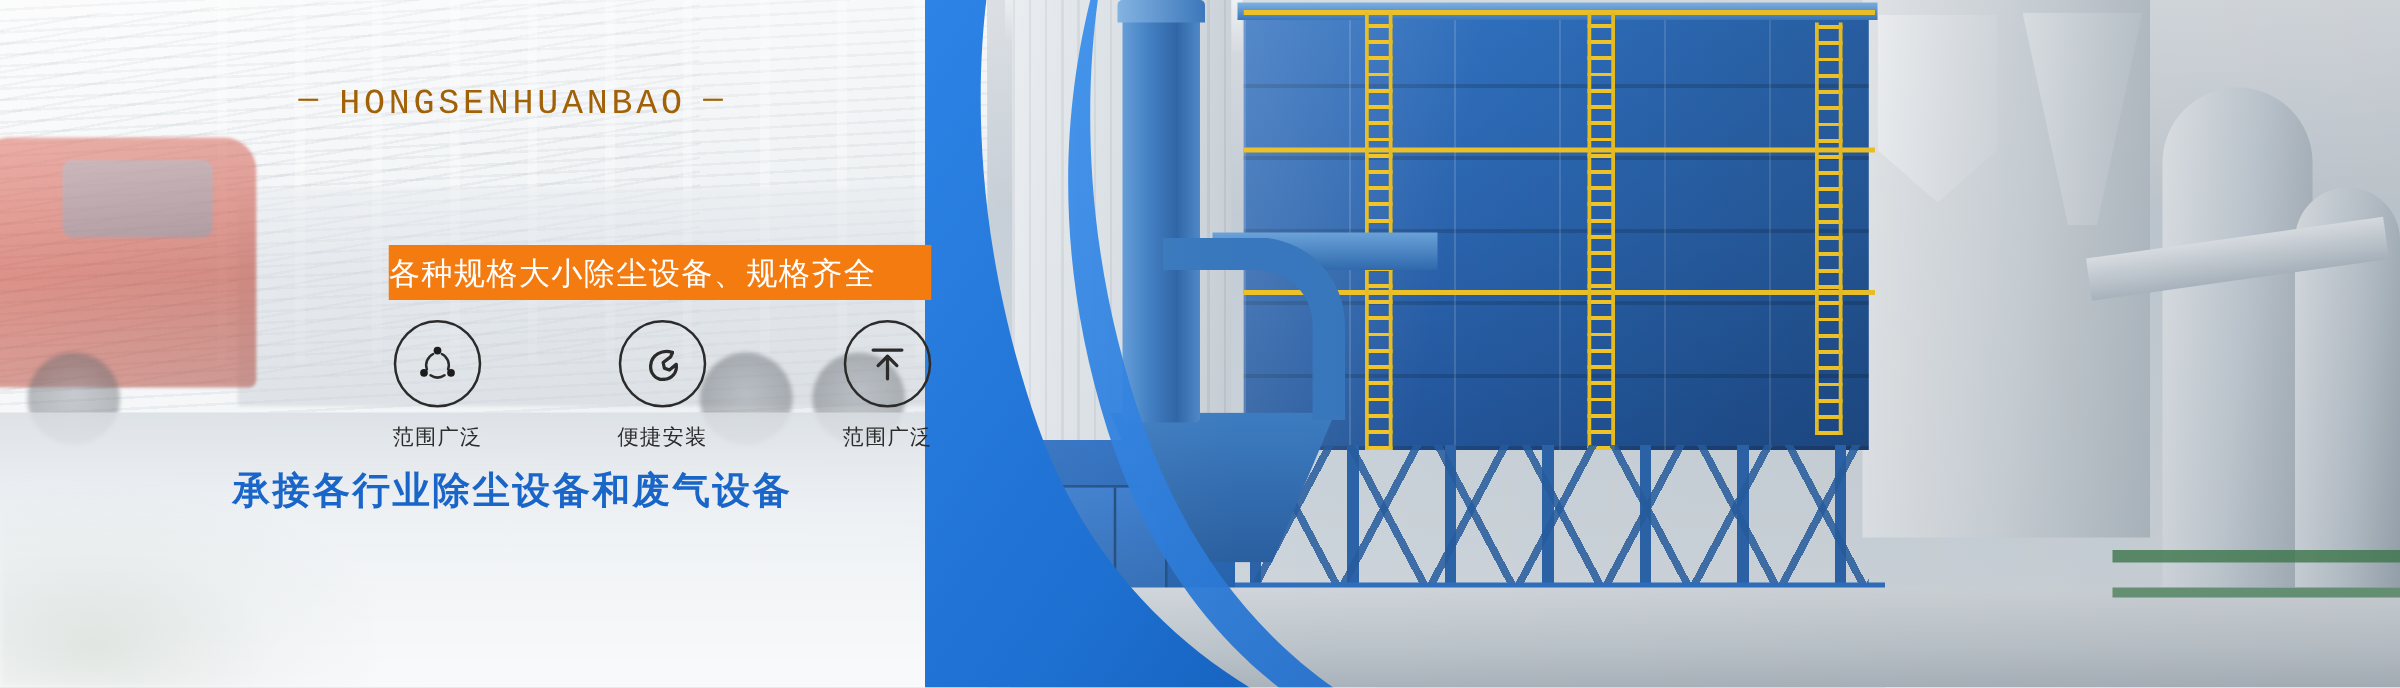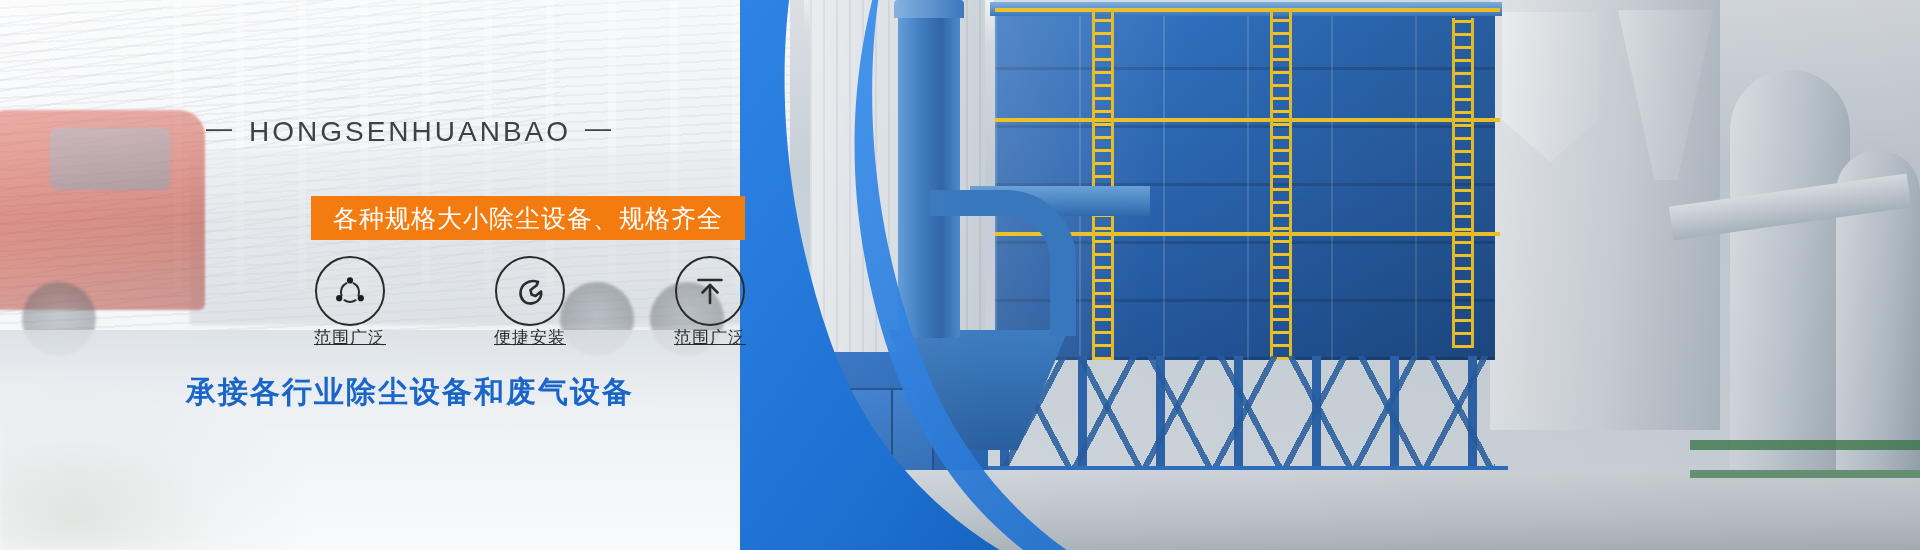--- a/index.html
+++ b/index.html
@@ -258,51 +258,51 @@
   }
   .swoosh svg{display:block;}
 
   
   .content{
     position:absolute;left:0;top:0;width:820px;height:550px;
     text-align:center;
   }
   .eyebrow{
     position:absolute;left:0;top:68px;width:820px;
-    font-family:Liberation Sans, sans-serif;
-    font-size:28px;letter-spacing:3px;color:#404040;white-space:nowrap;margin-top:48px;
+    font-family:Liberation Mono, monospace;
+    font-size:28px;letter-spacing:3px;color:#a16207;white-space:nowrap;
   }
   .eyebrow .dash{display:inline-block;padding:0 14px;font-size:26px;position:relative;top:-4px;}
   .headline{
     position:absolute;left:0;top:108px;width:820px;
     font-size:58px;font-weight:bold;letter-spacing:2px;
     color:#2e1f1c;white-space:nowrap;
     text-shadow:0 1px 0 rgba(255,255,255,.4);
   }
   .subbar{
     position:absolute;left:311px;top:196px;width:434px;height:44px;
     background:#f47b10;
-    display:flex;align-items:center;justify-content:center;
+    display:flex;align-items:center;justify-content:flex-start;
   }
   .subbar span{
     color:#ffffff;font-size:25px;letter-spacing:1px;white-space:nowrap;
   }
   .features{
     position:absolute;left:300px;top:256px;width:460px;
     display:flex;justify-content:space-between;
   }
   .feature{width:100px;text-align:center;}
   .fcircle{
     width:66px;height:66px;border-radius:50%;
     border:2px solid #2b2b2b;margin:0 auto;
     display:flex;align-items:center;justify-content:center;
     background:rgba(255,255,255,.04);
   }
   .flabel{
-    font-size:17px;color:#2c2c2c;letter-spacing:1px;white-space:nowrap;text-decoration:underline;
+    margin-top:12px;font-size:17px;color:#2c2c2c;letter-spacing:1px;white-space:nowrap;
   }
   .tagline{
     position:absolute;left:0;top:372px;width:820px;
     font-size:30px;font-weight:bold;letter-spacing:2px;color:#1a66c8;white-space:nowrap;
   }
 </style>
 </head>
 <body>
 
 <div class="banner">

